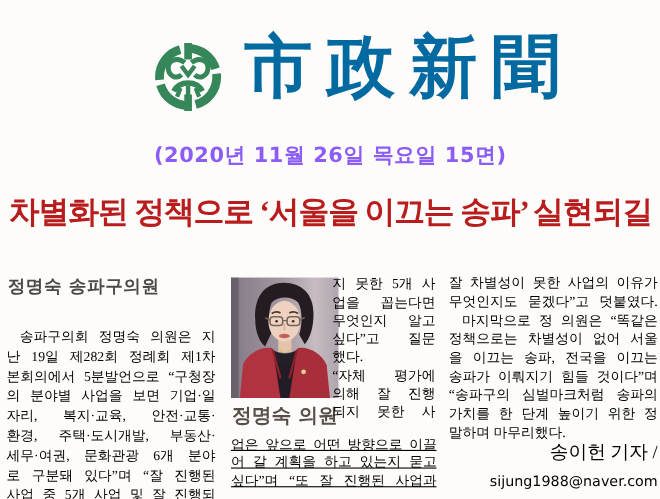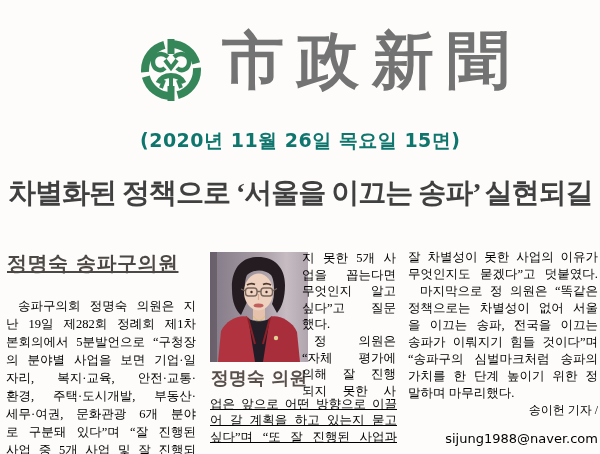--- a/index.html
+++ b/index.html
@@ -10,60 +10,60 @@
     background:#fdfcfa; overflow:hidden; color:#6d6058;
   }
   
   .logo {
     position:absolute; left:137px; top:36px; width:68px; height:68px;
   }
   .mast-title {
     position:absolute; left:222px; top:26px; height:72px;
     font-family:"DejaVu Sans","Liberation Sans",sans-serif;
     font-size:62px; font-weight:bold; letter-spacing:13px; line-height:70px;
-    color:#737373; white-space:nowrap;
+    color:#0369a1; white-space:nowrap;
   }
   .dateline {
     position:absolute; left:140px; top:128px; width:320px;
     text-align:center;
     font-family:"DejaVu Sans","Liberation Sans",sans-serif;
     font-size:19px; font-weight:600; letter-spacing:0.5px;
-    color:#0f766e; white-space:nowrap;
+    color:#8b5cf6; white-space:nowrap;
   }
   
   .headline {
     position:absolute; left:8px; top:174px; width:586px; height:40px;
     font-size:28px; font-weight:bold; letter-spacing:-1px;
-    color:#404040; white-space:nowrap; overflow:hidden;
+    color:#b91c1c; white-space:nowrap; overflow:hidden;
   }
   .subhead {
     position:absolute; left:7px; top:250px;
     font-family:"DejaVu Sans","Liberation Sans",sans-serif;
-    font-size:20px; font-weight:bold; letter-spacing:0.5px;
-    color:#4c4845; white-space:nowrap;text-decoration:underline;
+    font-size:16px; font-weight:bold; letter-spacing:0.5px;
+    color:#4c4845; white-space:nowrap;
   }
   
   .col { position:absolute; font-size:12.5px; color:#000000; }
   .col1 { left:6px;   top:297px; width:190px; }
   .col1 .ln { height:18px;   line-height:18px; }
   .col2n { left:302px; top:250px; width:94px; }
   .col2n .ln { height:16.6px; line-height:16.6px; }
   .col2w { left:210px; top:396px; width:187px; }
   .col2w .ln { height:16.3px; line-height:16.3px;text-decoration:underline; }
   .col3 { left:408px; top:249px; width:190px; }
   .col3 .ln { height:17px; line-height:17px; }
   .ln {
     overflow:hidden;
     text-align:justify; text-align-last:justify;
     white-space:normal;
   }
   .ln.ind { padding-left:12px; }
   .ln.plain { text-align:left; text-align-last:left; }
   .ln.right { text-align:right; text-align-last:right; }
-  .byline { font-size:12px; }
+  .byline { font-size:17px; }
   .email {
     font-family:"DejaVu Sans","Liberation Sans",sans-serif;
     font-size:13px;
     margin-top:11px;
   }
   
   .photo {
     position:absolute; left:210px; top:252px; width:98px; height:110px;
     overflow:hidden;
   }
@@ -157,21 +157,20 @@
     </svg>
   </figure>
   <figcaption class="caption">정명숙 의원</figcaption>
 
   <div class="col col2n">
     <div class="ln">지 못한 5개 사</div>
     <div class="ln">업을 꼽는다면</div>
     <div class="ln">무엇인지 알고</div>
     <div class="ln">싶다”고 질문</div>
     <div class="ln plain">했다.</div>
-    <div class="ln ind">정 의원은</div>
     <div class="ln">“자체 평가에</div>
     <div class="ln">의해 잘 진행</div>
     <div class="ln">되지 못한 사</div>
   </div>
 
   <div class="col col2w">
     <div class="ln">업은 앞으로 어떤 방향으로 이끌</div>
     <div class="ln">어 갈 계획을 하고 있는지 묻고</div>
     <div class="ln">싶다”며 “또 잘 진행된 사업과</div>
   </div>

